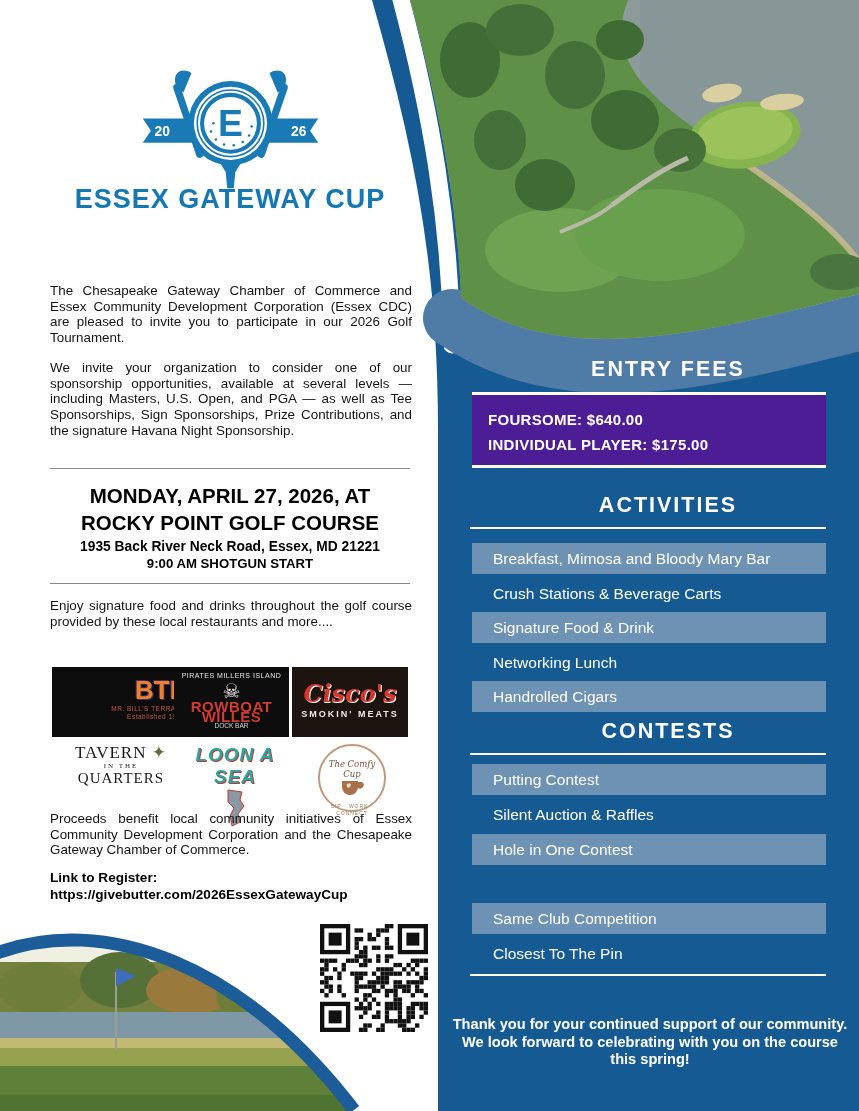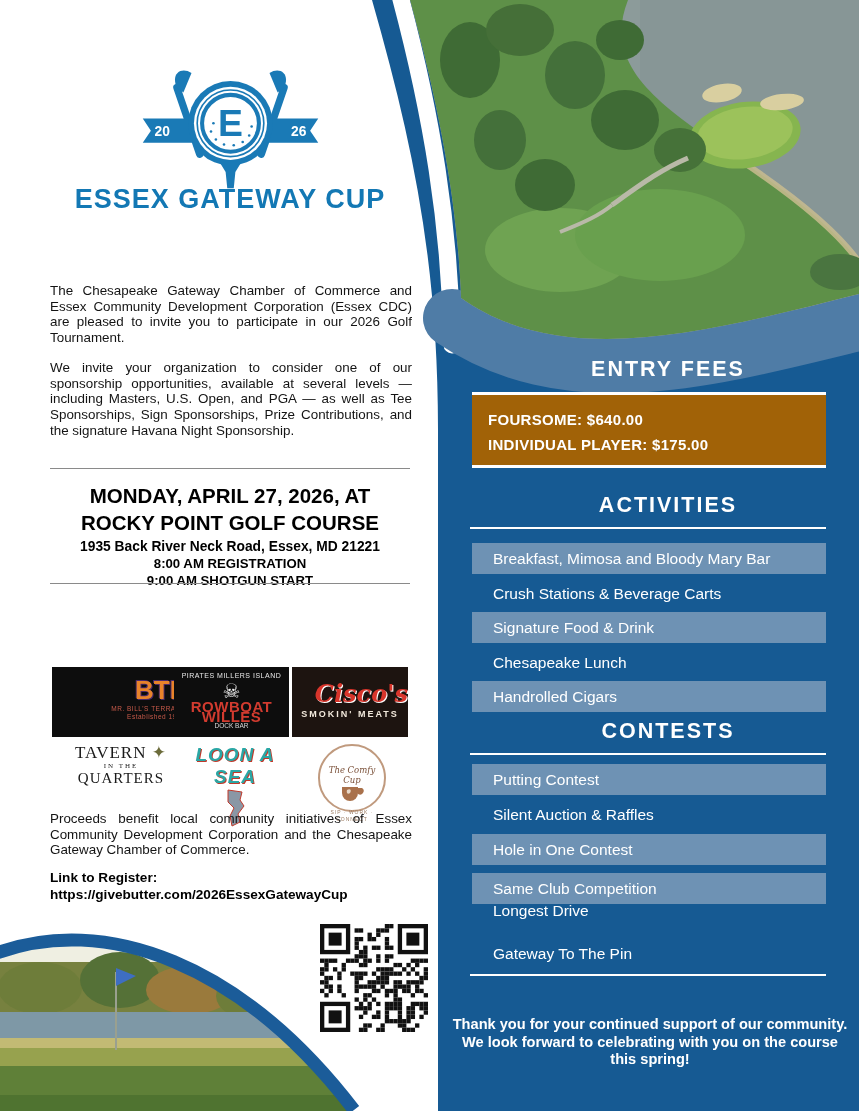--- a/index.html
+++ b/index.html
@@ -22,37 +22,37 @@
   .tile{top:667px;height:70px;background:#0d0d0d;color:#fff;overflow:hidden;text-align:center;}
   .tile-bti-name{font-size:26px;font-weight:bold;color:#e8832a;line-height:30px;margin-top:8px;
     text-shadow:1px 1px 0 #4a2a6a,-1px -1px 0 #4a2a6a;}
   .tile-bti-sub{font-size:6.5px;color:#c75a4a;line-height:8px;letter-spacing:.5px;}
   .tile-mi-top{font-size:7px;color:#e8e8e8;line-height:9px;margin-top:4px;letter-spacing:.5px;}
   .tile-mi-skull{font-size:20px;line-height:22px;color:#f0f0f0;}
   .tile-mi-name{font-size:15px;font-weight:bold;color:#d23b2f;line-height:10px;letter-spacing:.5px;}
   .tile-mi-bottom{font-size:6.5px;color:#d8d8d8;line-height:8px;}
   .tile-ciscos{background:#1d1410;}
   .tile-ciscos-name{font-family:"DejaVu Serif", serif;font-style:italic;font-size:24px;font-weight:bold;
-    color:#d8352b;text-shadow:1px 1px 0 #fff;line-height:30px;margin-top:12px;text-align:right;}
+    color:#d8352b;text-shadow:1px 1px 0 #fff;line-height:30px;margin-top:12px;}
   .tile-ciscos-sub{font-size:9px;font-weight:bold;color:#f2e9dc;letter-spacing:2px;line-height:11px;}
   .logo2{top:744px;text-align:center;color:#1a1a1a;}
   .tavern-l1{font-family:"Liberation Serif", serif;font-size:17px;letter-spacing:1px;line-height:18px;}
   .tavern-l2{font-family:"Liberation Serif", serif;font-size:7px;letter-spacing:2px;line-height:8px;}
   .tavern-l3{font-family:"Liberation Serif", serif;font-size:15px;letter-spacing:1px;line-height:16px;}
   .loonasea-name{font-size:19px;font-weight:bold;font-style:italic;color:#2aa7a5;letter-spacing:1px;
     text-shadow:1px 1px 0 #c0392b;line-height:22px;}
   .comfy-circle{width:64px;height:64px;border:2px solid #c09a7e;border-radius:50%;
     text-align:center;color:#7a5038;}
-  .comfy-name{font-family:"DejaVu Serif", serif;font-style:italic;font-size:8.5px;line-height:10px;margin-top:19px;}
+  .comfy-name{font-family:"DejaVu Serif", serif;font-style:italic;font-size:8.5px;line-height:10px;margin-top:13px;}
   .comfy-tag{font-size:5px;letter-spacing:1px;line-height:7px;margin-top:2px;color:#9a7a60;}
   
   .panel-heading{left:436px;width:464px;text-align:center;color:#ffffff;
     font-size:21.5px;font-weight:bold;letter-spacing:2px;}
   .panel-line{left:470px;width:356px;height:2px;background:#ffffff;}
-  .fees-box{left:472px;top:392px;width:354px;height:76px;background:#a16207;
+  .fees-box{left:472px;top:392px;width:354px;height:76px;background:#4c1d95;
     border-top:3px solid #fff;border-bottom:3px solid #fff;box-sizing:border-box;
     padding:12px 0 0 16px;}
   .fees-line{color:#fff;font-weight:bold;font-size:15px;line-height:25px;letter-spacing:.3px;}
   .prow{left:472px;width:354px;height:31px;box-sizing:border-box;padding-left:21px;
     color:#ffffff;font-size:15.5px;line-height:31px;white-space:nowrap;}
   .prow.band{background:#6e92b4;}
   .thankyou{left:452px;width:396px;text-align:center;color:#fff;font-weight:bold;
     font-size:14.6px;line-height:17.6px;}
 </style>
 </head>
@@ -150,26 +150,26 @@
 
   <div class="abs body-par" style="top:283px;">The Chesapeake Gateway Chamber of Commerce and Essex Community Development Corporation (Essex CDC) are pleased to invite you to participate in our 2026 Golf Tournament.</div>
   <div class="abs body-par" style="top:360px;">We invite your organization to consider one of our sponsorship opportunities, available at several levels — including Masters, U.S. Open, and PGA — as well as Tee Sponsorships, Sign Sponsorships, Prize Contributions, and the signature Havana Night Sponsorship.</div>
 
   <div class="abs hr" style="top:468px;"></div>
 
   <div class="abs event-block" style="top:482px;">
     <div class="event-title">MONDAY, APRIL 27, 2026, AT</div>
     <div class="event-title">ROCKY POINT GOLF COURSE</div>
     <div class="event-address">1935 Back River Neck Road, Essex, MD 21221</div>
-    <div class="event-time">8:00 AM REGISTRATION</div>
     <div class="event-time">9:00 AM SHOTGUN START</div>
   </div>
 
   <div class="abs hr" style="top:583px;"></div>
 
+  <div class="abs body-par" style="top:598px;">Enjoy signature food and drinks throughout the golf course provided by these local restaurants and more....</div>
 
   <div class="abs tile" style="left:52px;width:118px;padding-left:45px;">
     <div class="tile-bti-name">BTI</div>
     <div class="tile-bti-sub">MR. BILL'S TERRACE INN</div>
     <div class="tile-bti-sub">Established 1954</div>
   </div>
   <div class="abs tile" style="left:174px;width:115px;">
     <div class="tile-mi-top">PIRATES MILLERS ISLAND</div>
     <div class="tile-mi-skull">☠</div>
     <div class="tile-mi-name">ROWBOAT WILLES</div>
@@ -423,28 +423,28 @@
   <div class="abs fees-box">
     <div class="fees-line">FOURSOME: $640.00</div>
     <div class="fees-line">INDIVIDUAL PLAYER: $175.00</div>
   </div>
 
   <div class="abs panel-heading" style="top:493px;">ACTIVITIES</div>
   <div class="abs panel-line" style="top:527px;"></div>
   <div class="abs prow band" style="top:543px;">Breakfast, Mimosa and Bloody Mary Bar</div>
   <div class="abs prow" style="top:578px;">Crush Stations &amp; Beverage Carts</div>
   <div class="abs prow band" style="top:612px;">Signature Food &amp; Drink</div>
-  <div class="abs prow" style="top:647px;">Chesapeake Lunch</div>
+  <div class="abs prow" style="top:647px;">Networking Lunch</div>
   <div class="abs prow band" style="top:681px;">Handrolled Cigars</div>
 
   <div class="abs panel-heading" style="top:719px;">CONTESTS</div>
   <div class="abs panel-line" style="top:753px;"></div>
   <div class="abs prow band" style="top:764px;">Putting Contest</div>
   <div class="abs prow" style="top:799px;">Silent Auction &amp; Raffles</div>
   <div class="abs prow band" style="top:834px;">Hole in One Contest</div>
   <div class="abs prow" style="top:868px;margin-top:27px;">Longest Drive</div>
-  <div class="abs prow band" style="top:873px;">Same Club Competition</div>
-  <div class="abs prow" style="top:938px;">Gateway To The Pin</div>
+  <div class="abs prow band" style="top:903px;">Same Club Competition</div>
+  <div class="abs prow" style="top:938px;">Closest To The Pin</div>
   <div class="abs panel-line" style="top:974px;"></div>
 
   <div class="abs thankyou" style="top:1016px;">Thank you for your continued support of our community. We look forward to celebrating with you on the course this spring!</div>
 
 </div>
 
 </body></html>

